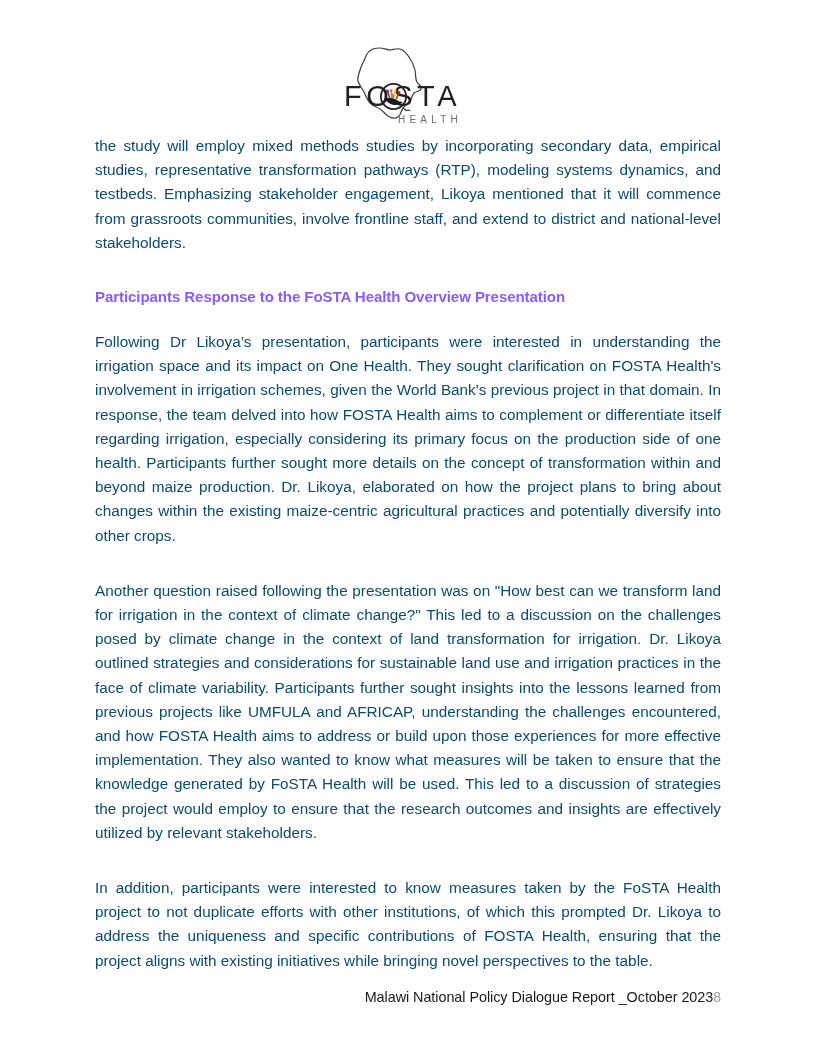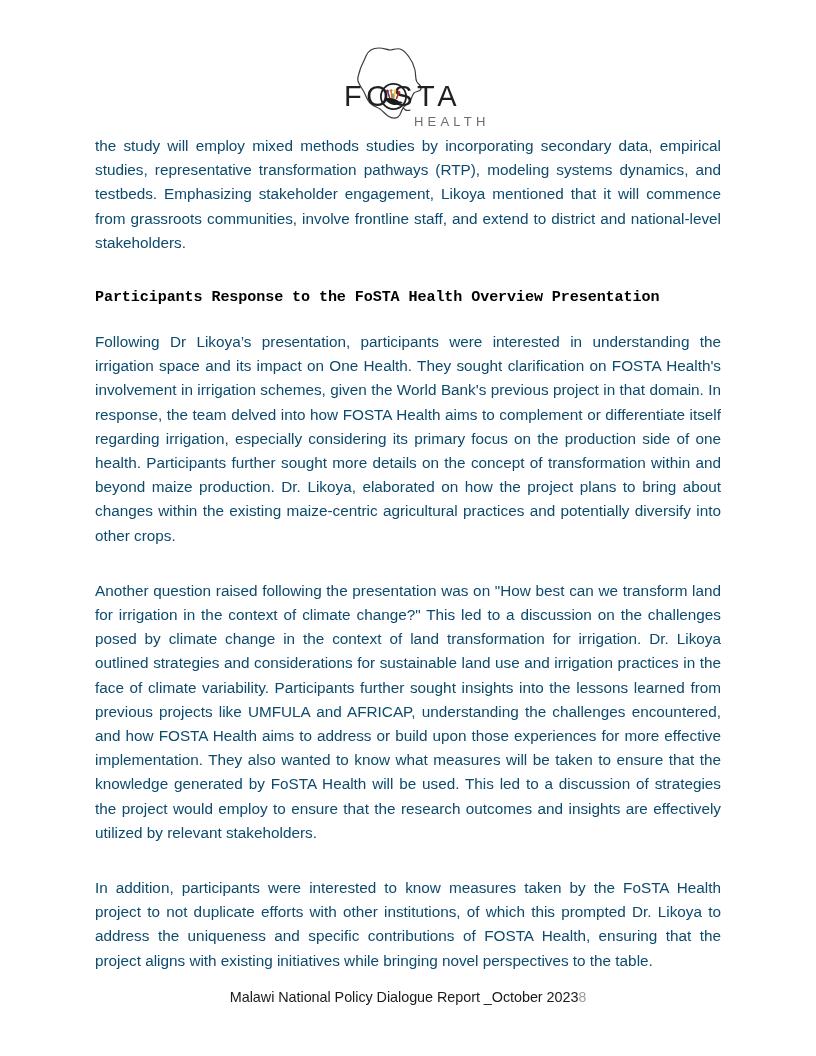--- a/index.html
+++ b/index.html
@@ -57,25 +57,24 @@
     position: absolute;
     left: 42px;
     top: 39px;
     width: 27px;
     height: 27px;
   }
   .logo-sub {
     position: absolute;
     left: 60px;
     top: 70px;
-    font-size: 13px;
+    font-size: 10px;
     letter-spacing: 4.2px;
     color: #6d6d6d;
     white-space: nowrap;
-    margin-left: 16px;
   }
 
   
   .content {
     position: absolute;
     left: 95px;
     top: 134px;
     width: 626px;
   }
   p.body {
@@ -87,34 +86,34 @@
     text-justify: inter-word;
     font-family: "Liberation Sans", sans-serif;
   }
   .gap-sm { height: 22px; }
   .gap-md { height: 31px; }
   h2.heading {
     margin: 0;
     font-size: 15.1px;
     line-height: 22px;
     font-weight: bold;
-    color: #000000;
+    color: #8b5cf6;
     letter-spacing: -0.1px;
-    font-family: Liberation Mono, monospace;
+    font-family: Liberation Sans, sans-serif;
   }
 
   
   .footer {
     position: absolute;
     left: 95px;
     top: 987px;
     width: 626px;
     display: flex;
     align-items: baseline;
-    justify-content: center;
+    justify-content: flex-end;
   }
   .footer-text {
     font-size: 14.4px;
     color: #1a1a1a;
     line-height: 20px;
     letter-spacing: -0.05px;
   }
   .footer-page {
     font-size: 14px;
     color: #9b9b9b;

